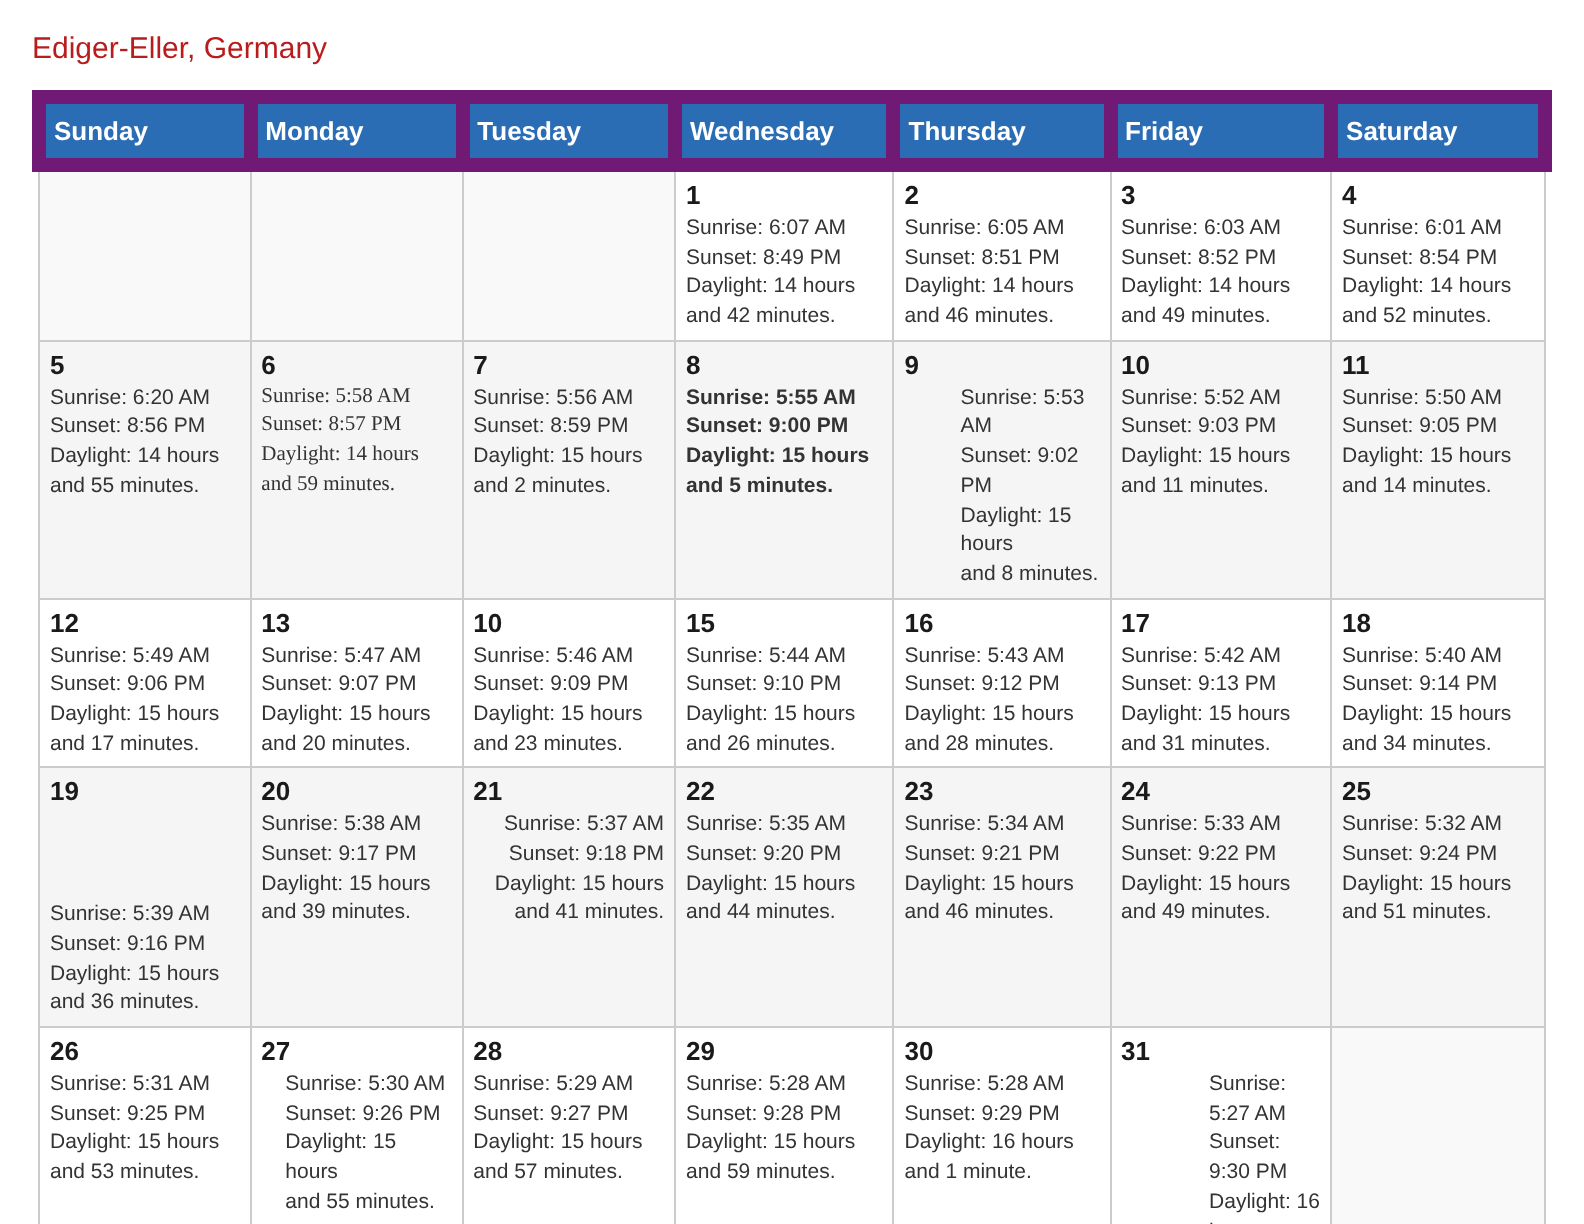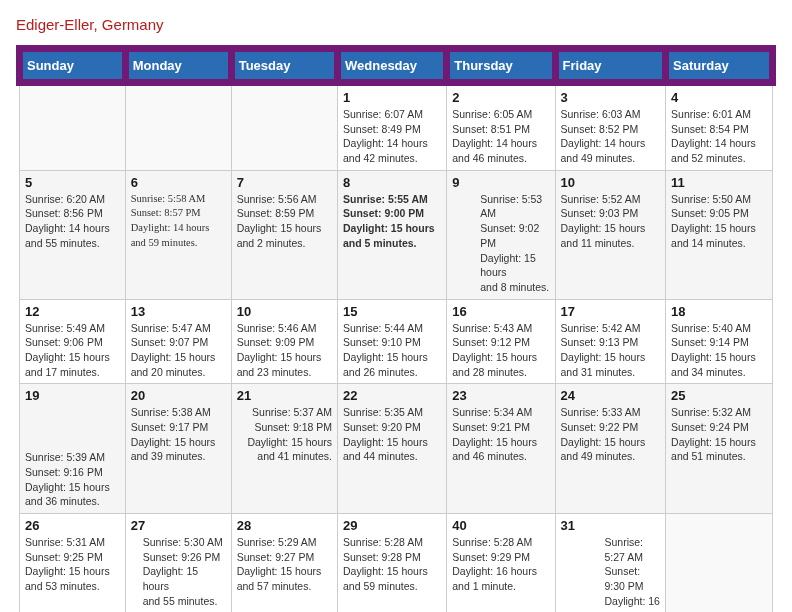--- a/index.html
+++ b/index.html
@@ -311,21 +311,21 @@
 and 57 minutes.</div>
         </td>
         <td>
           <div class="day-num">29</div>
           <div class="day-info" style="white-space: pre-line;">Sunrise: 5:28 AM
 Sunset: 9:28 PM
 Daylight: 15 hours
 and 59 minutes.</div>
         </td>
         <td>
-          <div class="day-num">40</div>
+          <div class="day-num">30</div>
           <div class="day-info" style="white-space: pre-line;">Sunrise: 5:28 AM
 Sunset: 9:29 PM
 Daylight: 16 hours
 and 1 minute.</div>
         </td>
         <td>
           <div class="day-num">31</div>
           <div class="day-info" style="white-space: pre-line; margin-left: 44px;">Sunrise: 5:27 AM
 Sunset: 9:30 PM
 Daylight: 16 hours

